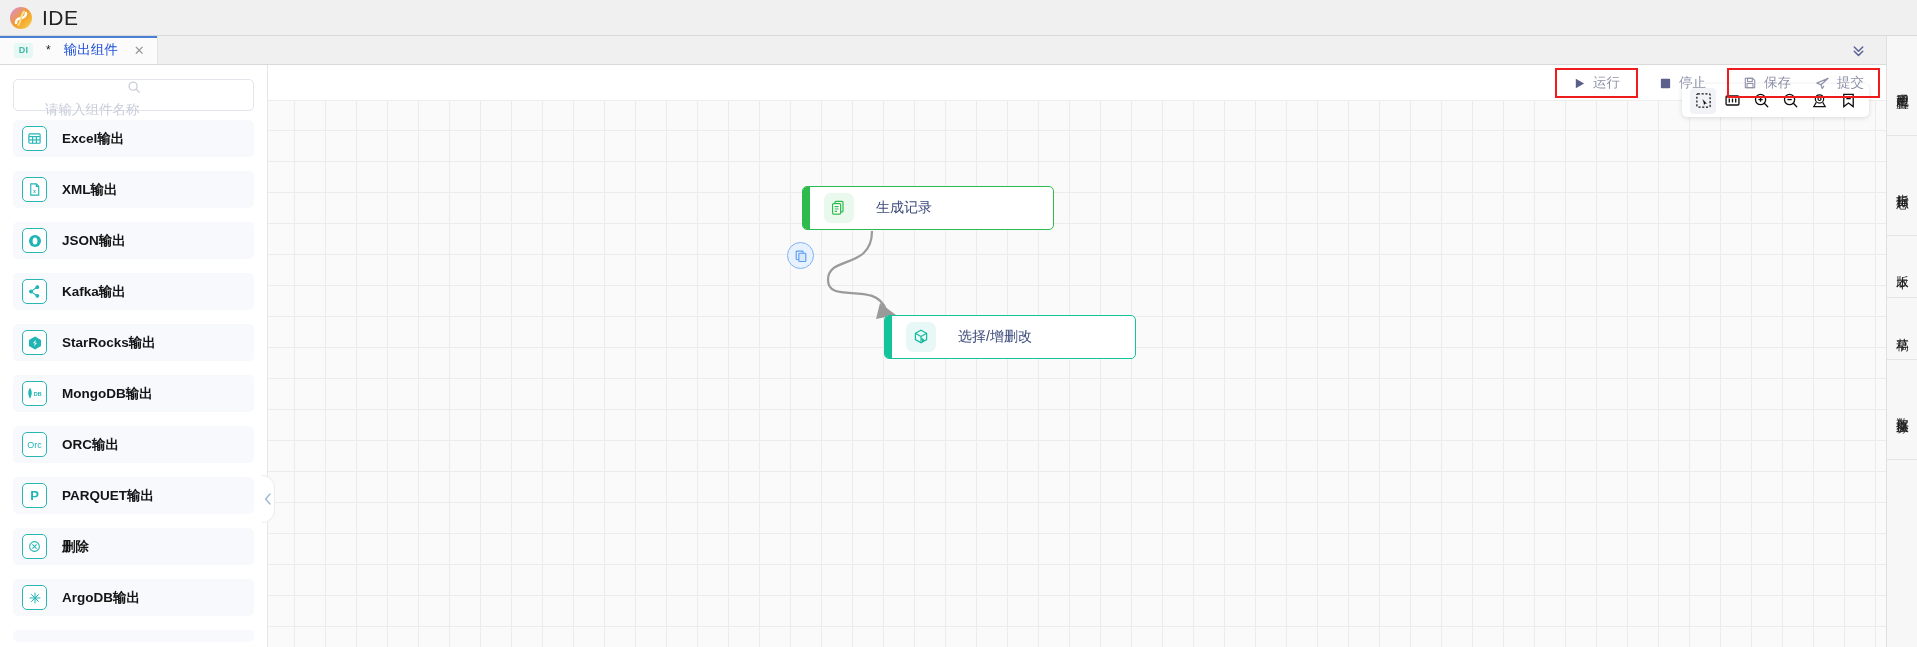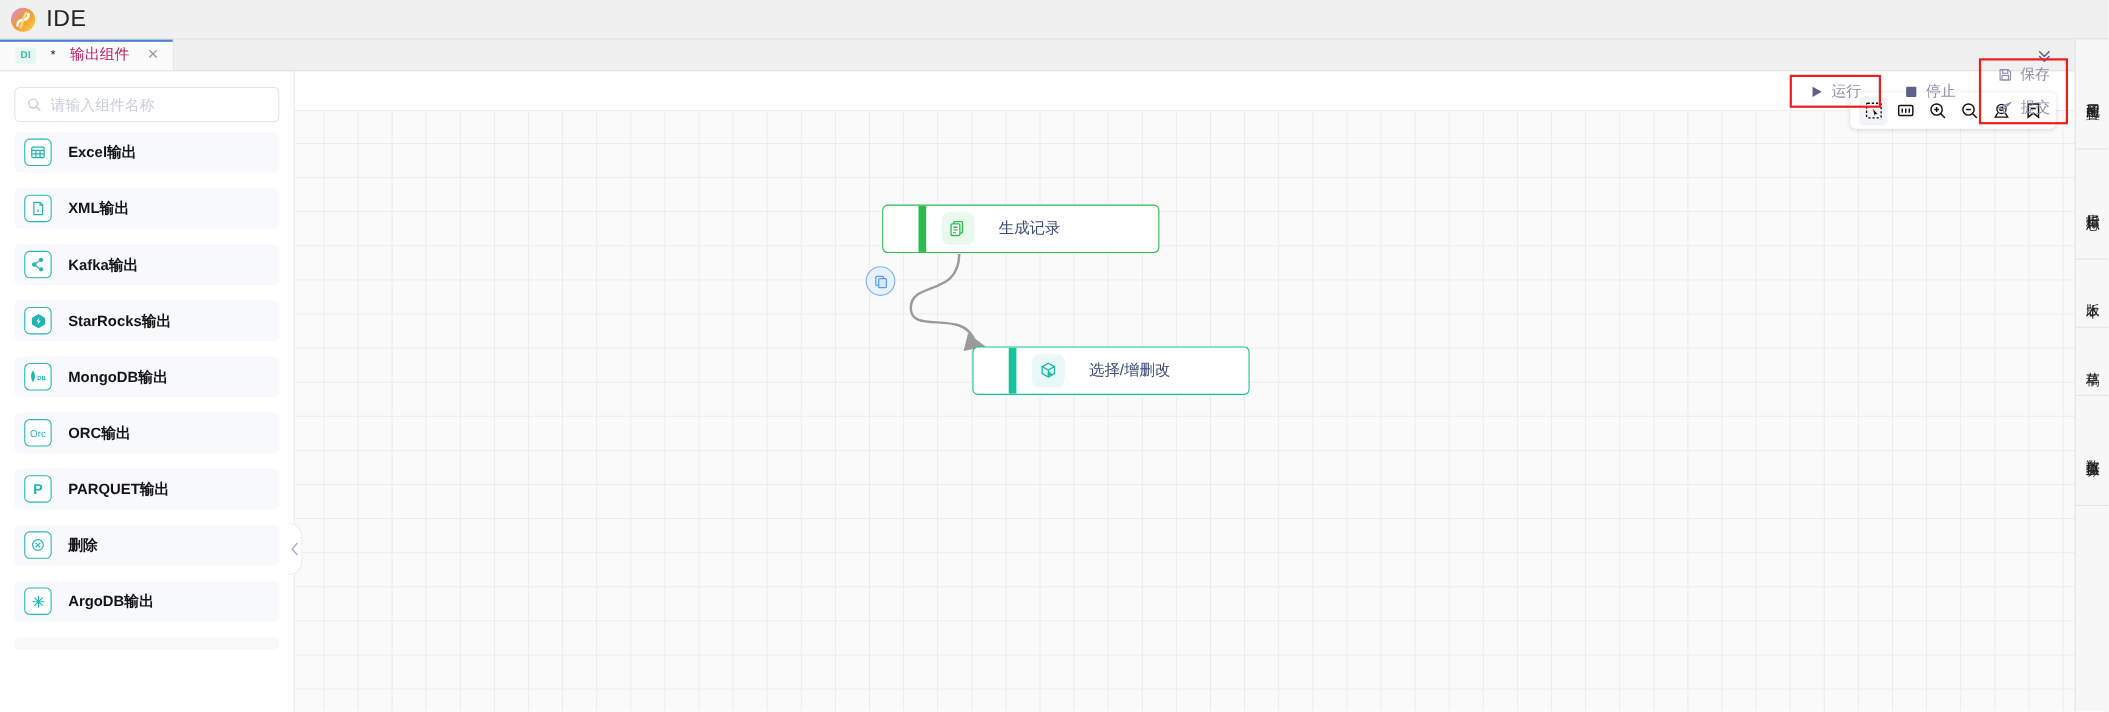--- a/index.html
+++ b/index.html
@@ -45,39 +45,40 @@
     content: ""; position: absolute; left: 0; right: 0; top: 0; height: 2px;
     background: #4a7fd4;
   }
   .tab-badge {
     display: inline-flex; align-items: center; justify-content: center;
     width: 19px; height: 15px; border-radius: 3px;
     background: #e6f7f4; color: #3fb9a5;
     font-size: 9px; font-weight: bold; letter-spacing: .3px;
   }
   .tab-star { font-size: 12px; color: #222; line-height: 1; }
-  .tab-label { font-size: 13.5px; color: #be185d; }
+  .tab-label { font-size: 13.5px; color: #1d4ed8; }
   .tab-close { font-size: 13px; color: #9a9a9a; margin-left: 3px; cursor: pointer; }
   .collapse-all {
     position: absolute; right: 44px; top: 0; height: 29px;
     display: flex; align-items: center; justify-content: center; width: 30px;
     cursor: pointer;
   }
 
   
   .left-panel {
     position: absolute; left: 0; top: 65px; width: 268px; height: 582px;
     background: #ffffff; border-right: 1px solid #e6e6e6;
     overflow: hidden;
   }
   .search-box {
     margin: 14px 13px 0 13px; height: 32px;
     border: 1px solid #e3e5ec; border-radius: 5px;
     display: flex; align-items: center; gap: 8px; padding: 0 10px;
     background: #fff;
+    flex-direction: column;
   }
   .search-icon { flex: none; display: block; }
   .search-input {
     border: none; outline: none; flex: 1;
     font-size: 13.5px; color: #303030;
     font-family: "Liberation Sans", sans-serif;
     background: transparent;
   }
   .search-input::placeholder { color: #c9cdda; }
 
@@ -143,21 +144,20 @@
     cursor: pointer; border-radius: 4px;
   }
   .tool-btn.active { background: #f1f3f7; }
 
   
   .node {
     position: absolute; z-index: 3;
     border-radius: 5px; background: #ffffff;
     display: flex; align-items: center;
     overflow: hidden;
-    padding-left: 32px;
   }
   .node-accent { flex: none; width: 7px; align-self: stretch; }
   .node-body {
     flex: 1; display: flex; align-items: center; gap: 22px;
     padding-left: 14px; height: 100%;
   }
   .node-icon {
     flex: none; width: 30px; height: 30px; border-radius: 7px;
     display: flex; align-items: center; justify-content: center;
   }
@@ -214,21 +214,21 @@
     padding: 3px 9px; cursor: pointer;
     font-size: 13.5px; color: #8d90a8;
   }
   .hl-run {
     border: 2.5px solid #ee1c1c;
     padding: 1px 7px; margin-right: 12px;
   }
   .hl-savesubmit {
     border: 2.5px solid #ee1c1c;
     padding: 1px 5px; margin-left: 12px;
-    display: flex; align-items: center; gap: 6px; flex-direction: column;
+    display: flex; align-items: center; gap: 6px;
   }
 </style>
 </head>
 <body>
 
 <div id="app">
 
   <div class="header">
     <div class="logo-wrap">
       <svg class="logo-svg" width="24" height="24" viewBox="0 0 24 24">
@@ -290,20 +290,29 @@
         <span class="comp-icon">
           <svg width="15" height="15" viewBox="0 0 16 16" fill="none" stroke="#1fb5b5" stroke-width="1.2">
             <path d="M4 2 h6 l2.5 2.5 V14 H4 Z"></path>
               <path d="M10 2 v2.8 h2.6"></path>
             <text x="8" y="11.4" font-size="5" fill="#1fb5b5" stroke="none" text-anchor="middle" font-family="Liberation Sans">x</text>
           </svg>
         </span>
         <span class="comp-label">XML输出</span>
       </div>
 
+      <div class="comp-item">
+        <span class="comp-icon">
+          <svg width="16" height="16" viewBox="0 0 16 16">
+            <circle cx="8" cy="8" r="6" fill="#1fb5b5"></circle>
+              <ellipse cx="8" cy="8" rx="2.4" ry="3.6" fill="#fff"></ellipse>
+          </svg>
+        </span>
+        <span class="comp-label">JSON输出</span>
+      </div>
 
       <div class="comp-item">
         <span class="comp-icon">
           <svg width="15" height="15" viewBox="0 0 16 16" fill="none" stroke="#1fb5b5" stroke-width="1.1">
             <circle cx="11" cy="3.4" r="1.5" fill="#1fb5b5"></circle>
               <circle cx="11" cy="12.6" r="1.5" fill="#1fb5b5"></circle>
             <circle cx="4.4" cy="8" r="1.6" fill="#1fb5b5"></circle>
             <path d="M5.6 7 L9.8 4"></path>
               <path d="M5.6 9 L9.8 12"></path>
           </svg>

